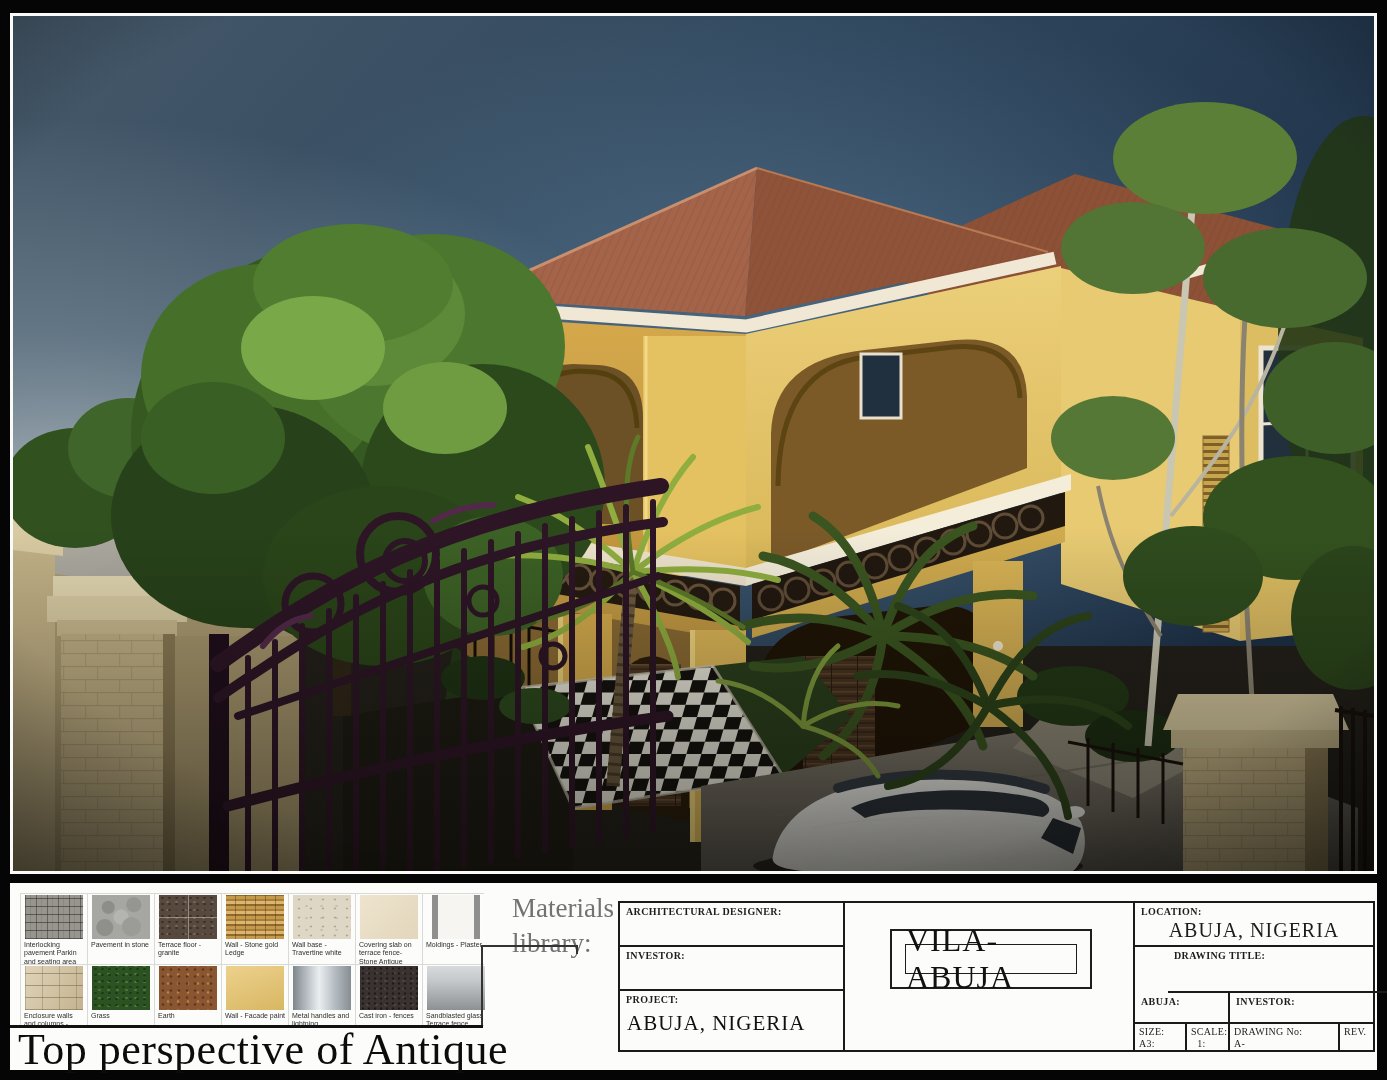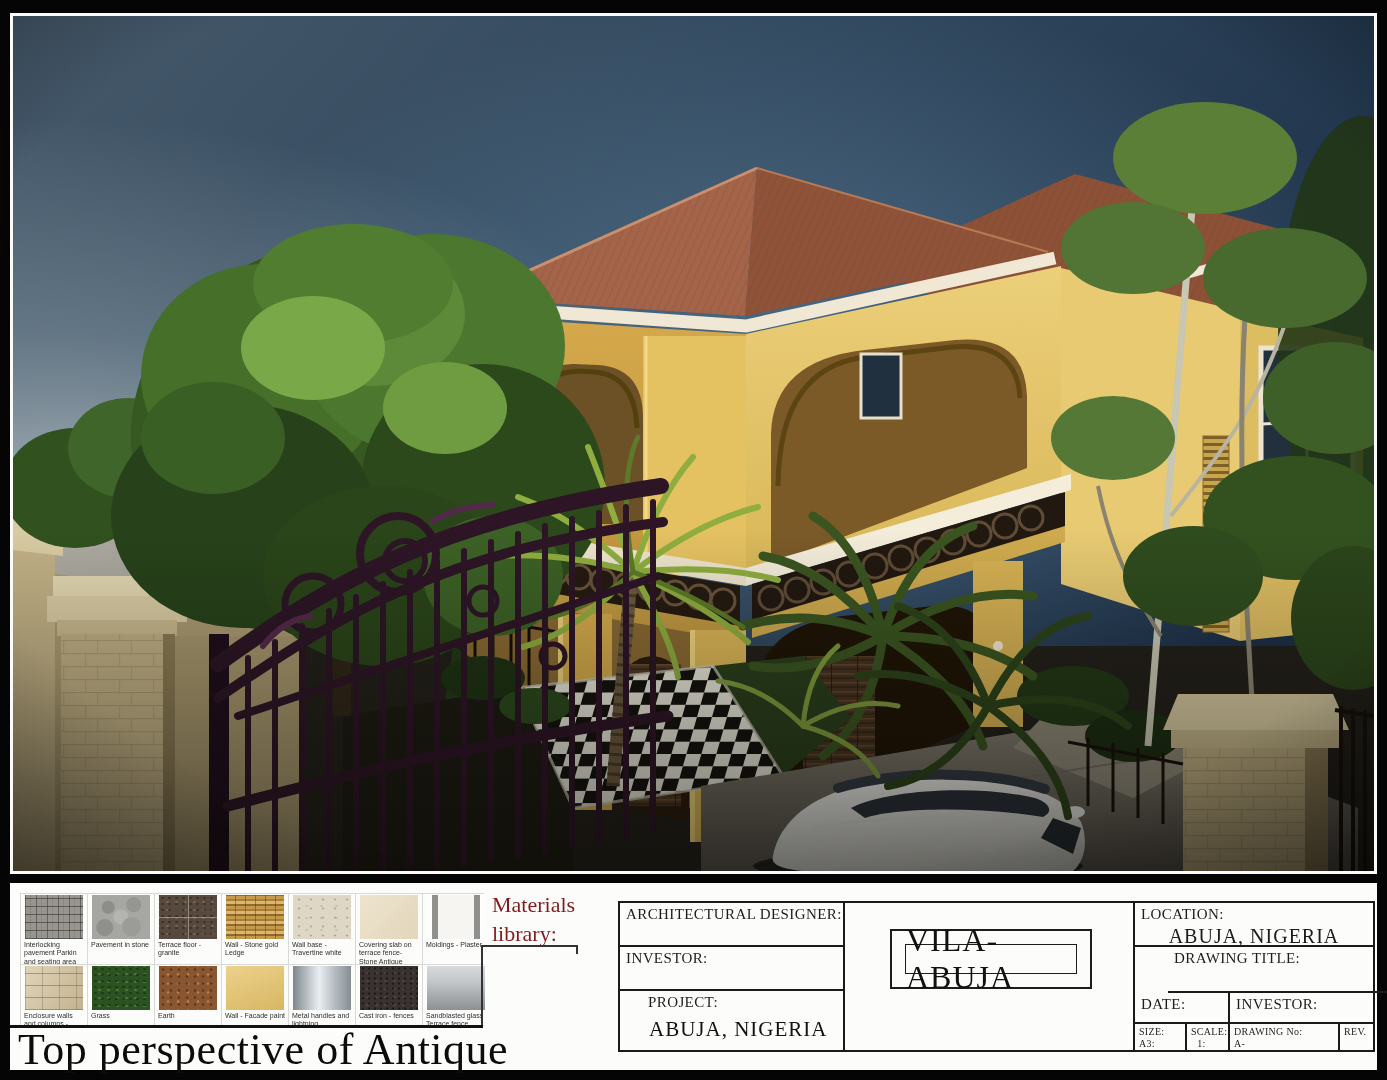--- a/index.html
+++ b/index.html
@@ -71,41 +71,41 @@
     radial-gradient(#bb8049 1px, transparent 1.6px);
     background-size:8px 7px, 10px 9px;background-position:0 0, 4px 4px;}
   [data-swatch="facade"]{background:linear-gradient(160deg,#edd18c,#d8b763);}
   [data-swatch="metal"]{background:linear-gradient(90deg,#7f868b 0%,#aab1b6 18%,#e9eef1 45%,#b9c0c5 70%,#878e93 100%);}
   [data-swatch="castiron"]{background-color:#393230;background-image:
     radial-gradient(rgba(0,0,0,.5) 1px, transparent 1.6px),
     radial-gradient(rgba(125,112,100,.3) 1px, transparent 1.6px);
     background-size:6px 5px, 9px 8px;background-position:0 0, 3px 3px;}
   [data-swatch="sandglass"]{background:linear-gradient(180deg,#d8dbdd 0%,#c3c7c9 35%,#8d9193 100%);}
 
-  .materials-label{position:absolute;left:482px;top:8px;width:110px;
-    font-size:22px;line-height:1.3;color:#7f1d1d;}
+  .materials-label{position:absolute;left:502px;top:8px;width:110px;
+    font-size:27px;line-height:1.3;color:#737373;}
 
   
   .callout-thick{position:absolute;left:0;top:142px;width:473px;height:3px;background:#111;}
   .callout-v{position:absolute;left:471px;top:62px;width:2px;height:80px;background:#333;}
   .callout-h{position:absolute;left:471px;top:62px;width:97px;height:2px;background:#333;}
   .callout-tick{position:absolute;left:566px;top:62px;width:2px;height:9px;background:#333;}
 
   .sheet-title{position:absolute;left:8px;top:141px;font-size:44px;color:#0c0c0c;
     letter-spacing:.5px;white-space:nowrap;}
 
   
   .tblock{position:absolute;left:608px;top:18px;width:757px;height:151px;
     border:2px solid var(--line-black);}
-  .tb-label{font-size:15px;letter-spacing:.4px;color:#1d1d1d;padding:3px 0 0 6px;}
+  .tb-label{font-size:10px;letter-spacing:.4px;color:#1d1d1d;padding:3px 0 0 6px;font-weight:bold;}
   .tb-small{font-size:10px;letter-spacing:.3px;color:#1d1d1d;padding:2px 16px 0 4px;line-height:1.2;}
   .tb-left{position:absolute;left:0;top:0;width:225px;height:100%;border-right:2px solid var(--line-black);}
   .tb-l1{position:absolute;left:0;top:0;width:100%;height:44px;border-bottom:2px solid var(--line-black);}
   .tb-l2{position:absolute;left:0;top:44px;width:100%;height:44px;border-bottom:2px solid var(--line-black);}
-  .tb-l3{position:absolute;left:0;top:88px;width:100%;height:59px;padding-left:22px;}
+  .tb-l3{position:absolute;left:0;top:88px;width:100%;height:59px;}
   .tb-value{font-size:21px;letter-spacing:1px;color:#111;padding:6px 0 0 7px;}
   .tb-center{position:absolute;left:225px;top:0;width:290px;height:100%;border-right:2px solid var(--line-black);}
   .vila-box{position:absolute;left:45px;top:26px;width:202px;height:60px;border:2px solid #1d1d1d;padding:13px;}
   .vila-inner{width:100%;height:100%;border:1px solid #1d1d1d;display:flex;align-items:center;justify-content:center;
     font-size:32px;letter-spacing:1px;color:#111;}
   .tb-right{position:absolute;left:515px;top:0;right:0;height:100%;}
   .tb-r1{position:absolute;left:0;top:0;width:100%;height:44px;border-bottom:2px solid var(--line-black);}
   .tb-r1 .loc-val{text-align:center;font-size:20px;letter-spacing:1px;padding-top:2px;}
   .tb-r2{position:absolute;left:0;top:44px;width:100%;height:46px;border-bottom:2px solid var(--line-black);margin-left:33px;}
   .tb-r3{position:absolute;left:0;top:90px;width:100%;height:31px;border-bottom:2px solid var(--line-black);}
@@ -580,21 +580,21 @@
       <div class="tb-right">
         <div class="tb-r1">
           <div class="tb-label">LOCATION:</div>
           <div class="loc-val">ABUJA, NIGERIA</div>
         </div>
         <div class="tb-r2">
           <div class="tb-label">DRAWING  TITLE:</div>
         </div>
         <div class="tb-r3">
           <div class="tb-date">
-            <div class="tb-label">DATE:</div>
+            <div class="tb-label">ABUJA:</div>
           </div>
           <div class="tb-architect">
             <div class="tb-label">INVESTOR:</div>
           </div>
         </div>
         <div class="tb-r4">
           <div class="tb-size">
             <div class="tb-small"><span>SIZE:</span><br>
                  <span>A3:</span></div>
           </div>

